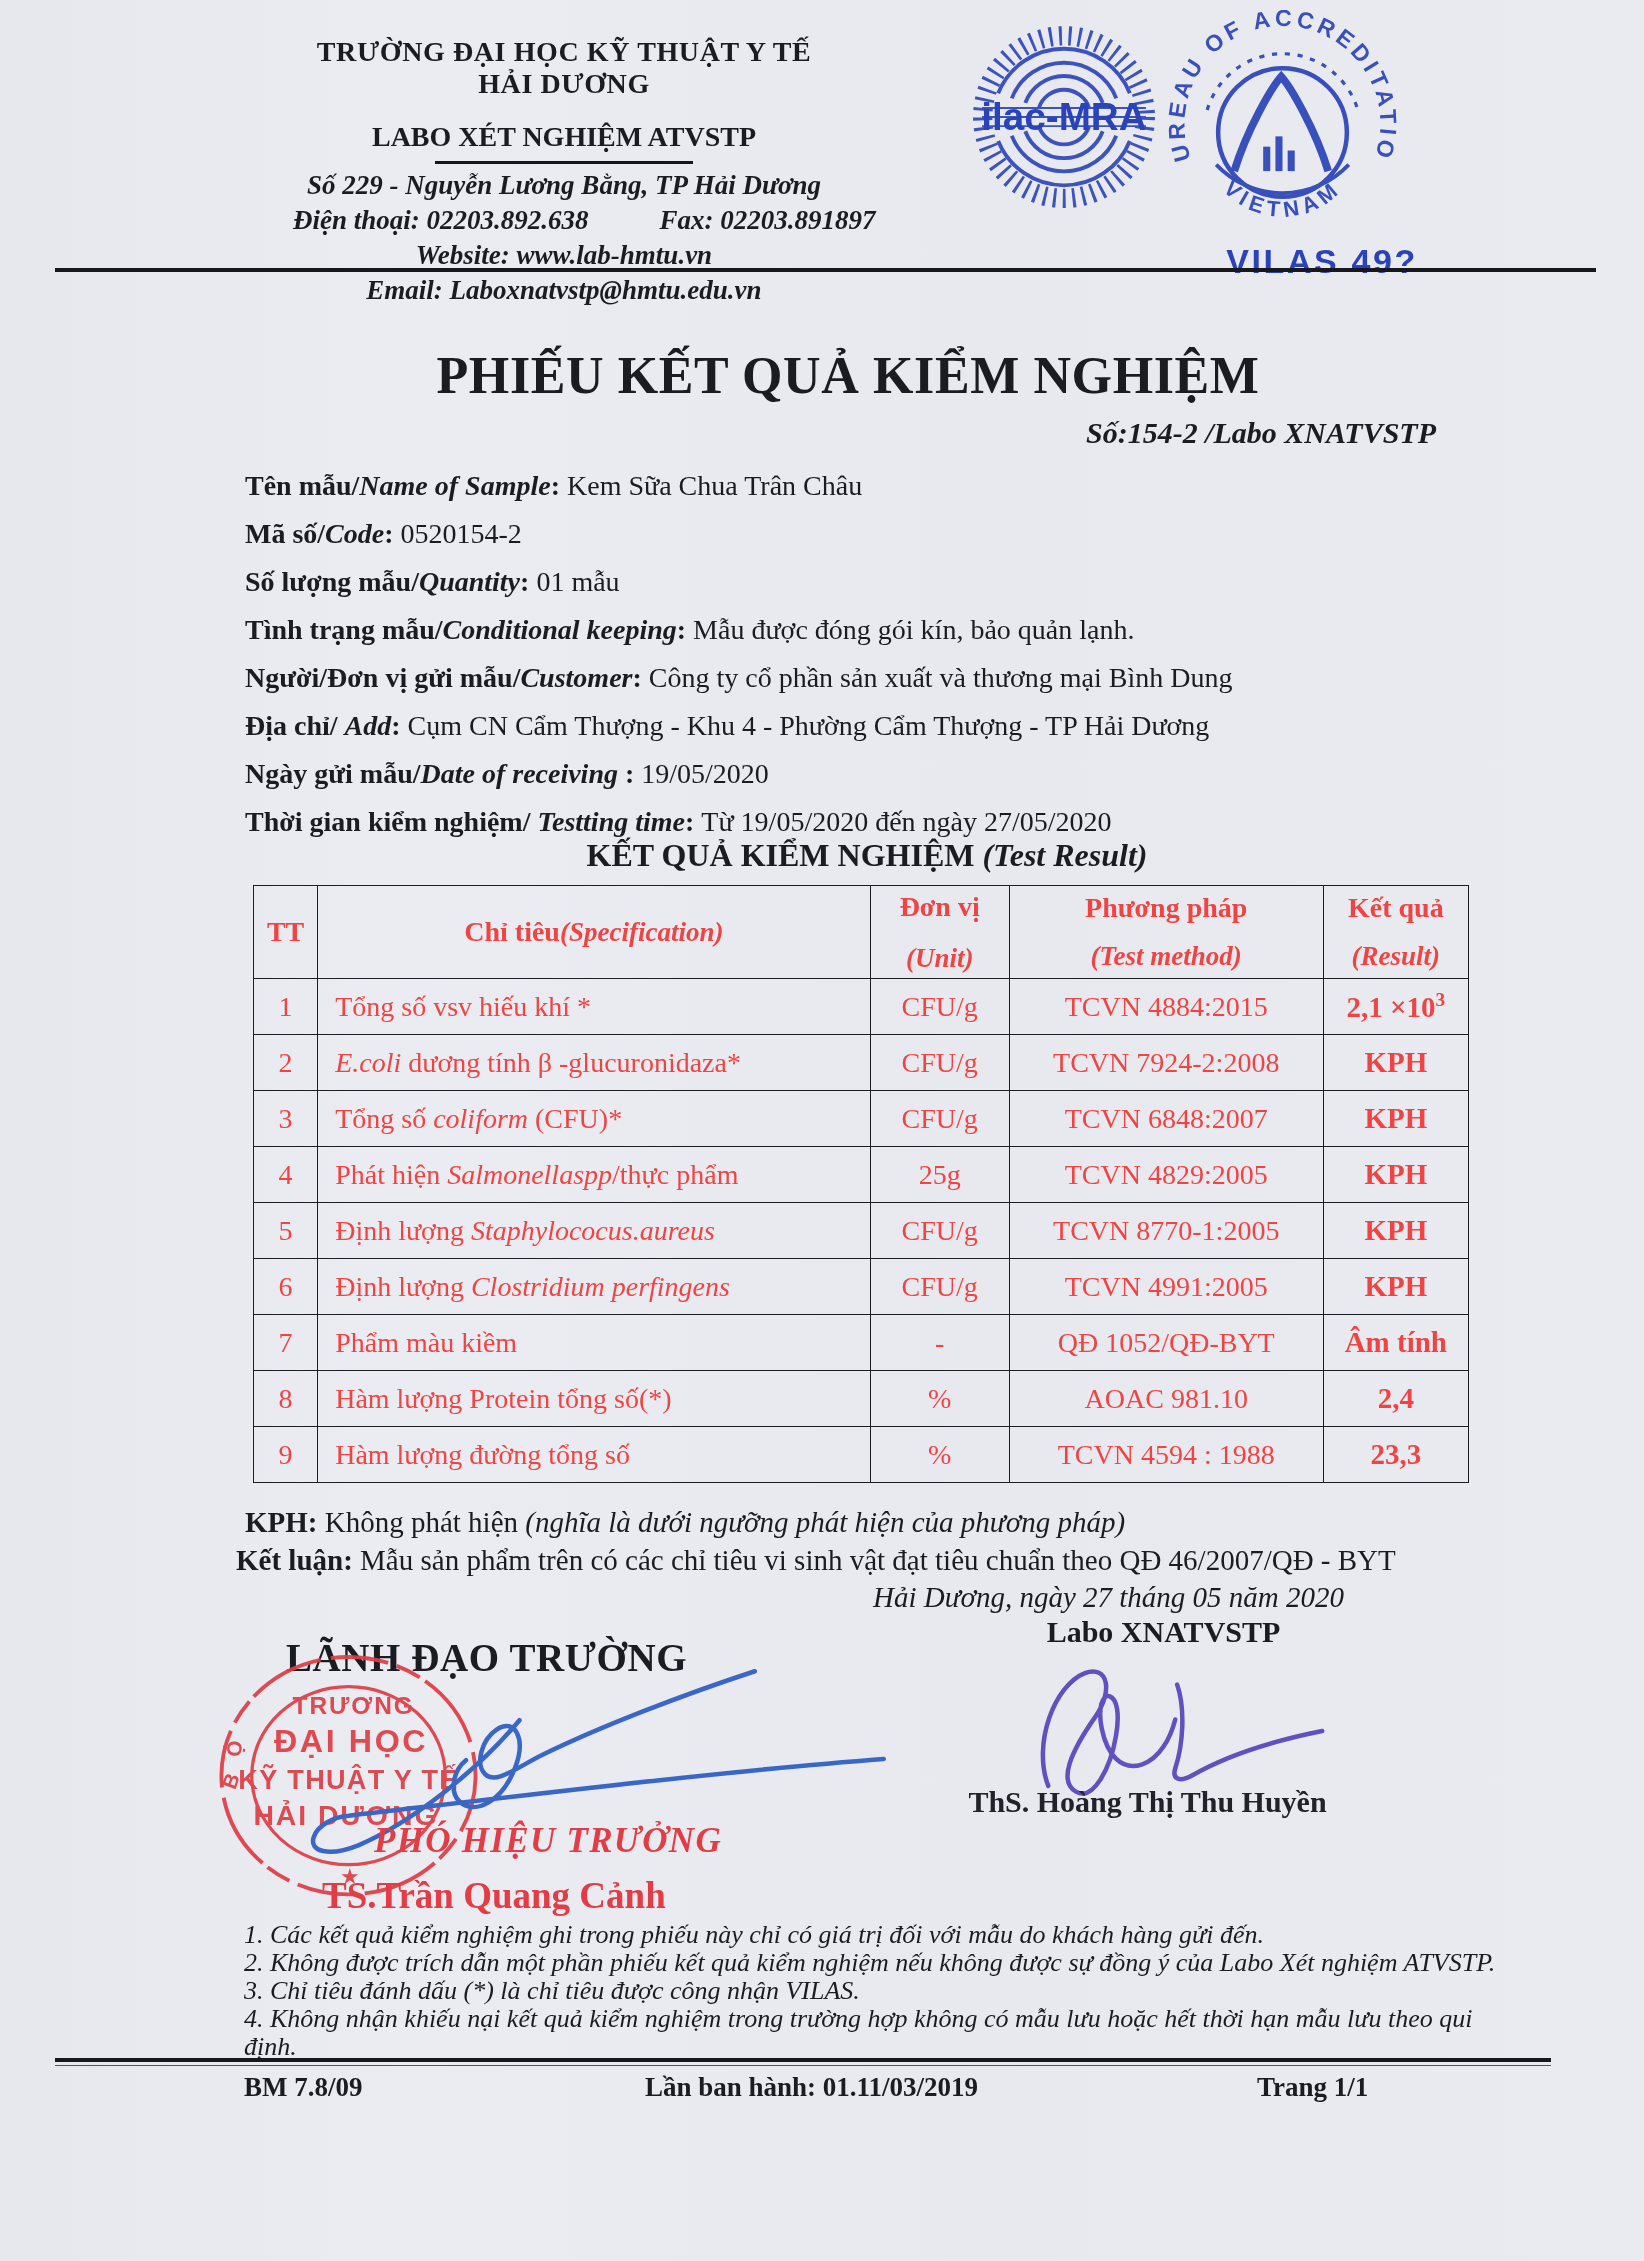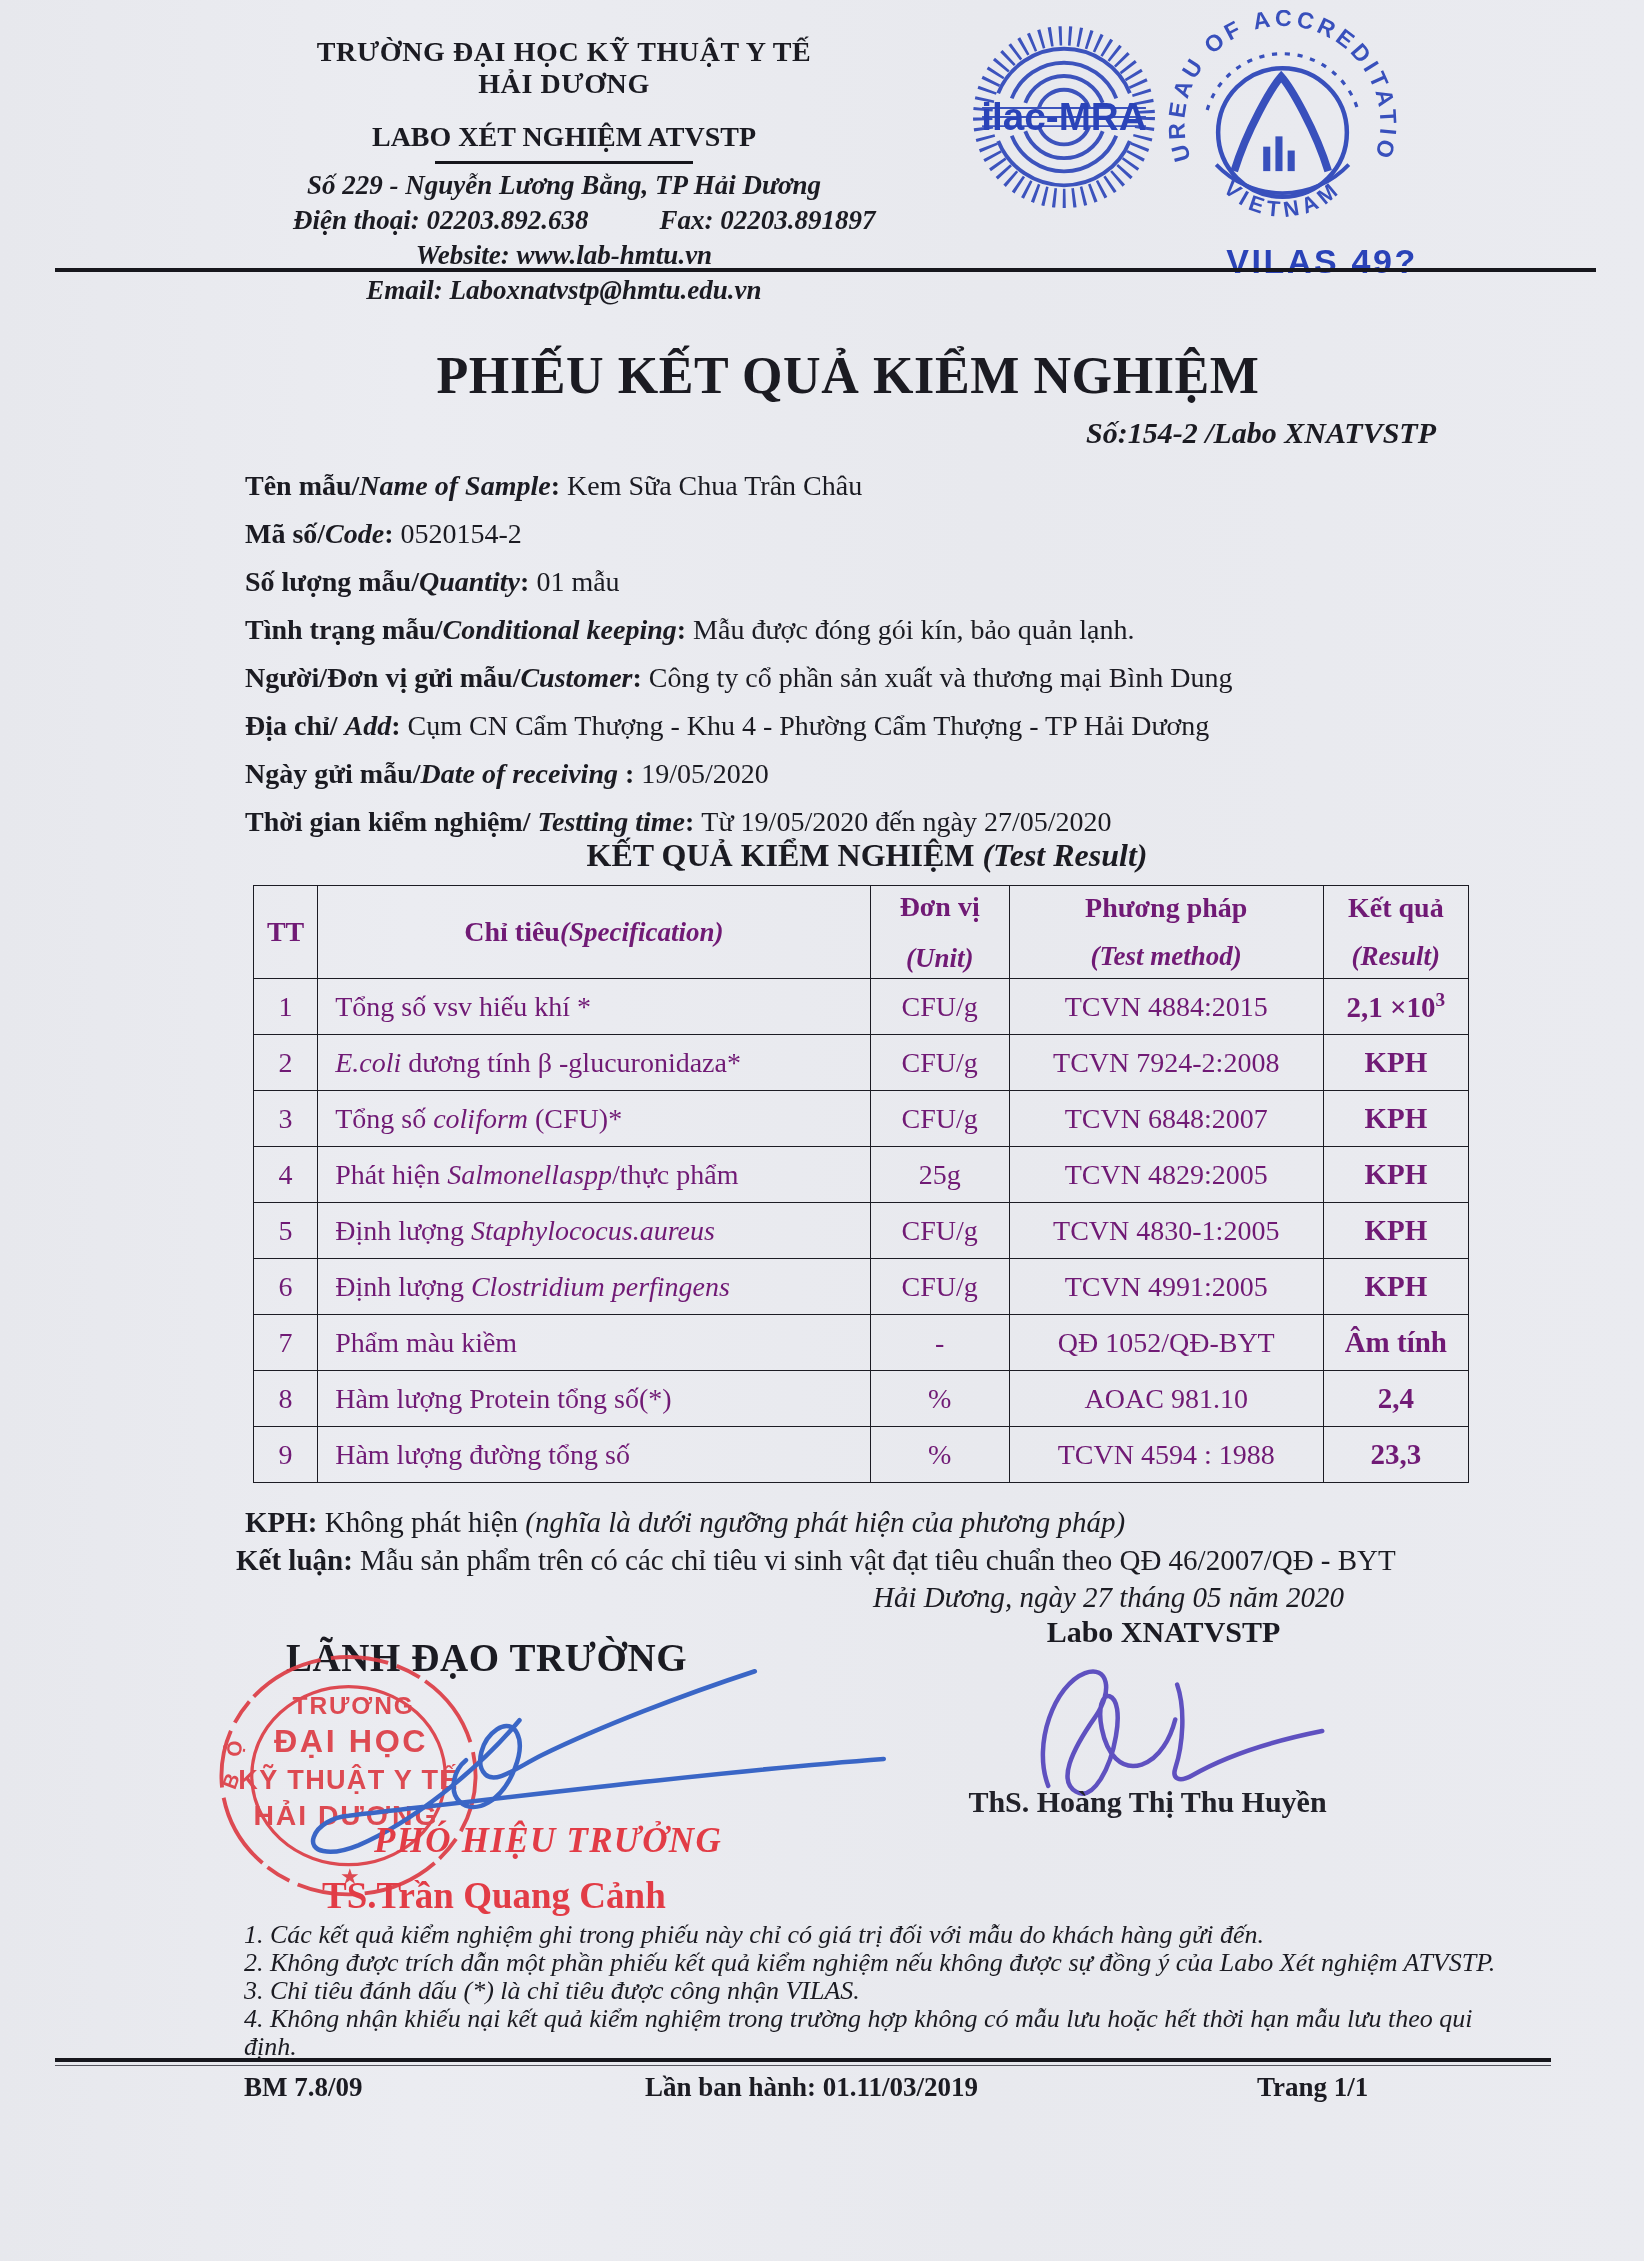--- a/index.html
+++ b/index.html
@@ -35,21 +35,21 @@
   .info-line{line-height:48px;white-space:nowrap;}
   .info-line b{font-weight:bold;}
   .info-line .it{font-style:italic;}
 
   
   #section-title{left:0;top:837px;width:1644px;text-align:center;text-indent:90px;
     font-size:32px;font-weight:bold;white-space:nowrap;}
 
   
   #result-table{position:absolute;left:253px;top:885px;width:1216px;border-collapse:collapse;table-layout:fixed;
-    font-size:28px;color:#701a75;}
+    font-size:28px;color:#ef4444;}
   #result-table th,#result-table td{border:1.9px solid #1c1c24;padding:0;vertical-align:middle;overflow:hidden;}
   #result-table th{height:92px;font-weight:bold;}
   #result-table td{height:55px;text-align:center;}
   #result-table td.spec{text-align:left;padding-left:17px;}
   #result-table .hdr-en{font-size:27px;font-style:italic;font-weight:bold;}
   #result-table .gap-s{margin-top:20px;}
   #result-table .gap-m{margin-top:17px;}
   td.result{font-weight:bold;font-size:29px;}
   td.result sup{font-size:19.3px;}
 
@@ -210,21 +210,21 @@
         <td>4</td>
         <td class="spec"><span>Phát hiện </span><i>Salmonellaspp</i><span>/thực phẩm</span></td>
         <td>25g</td>
         <td>TCVN 4829:2005</td>
         <td class="result"><span>KPH</span></td>
       </tr>
       <tr>
         <td>5</td>
         <td class="spec"><span>Định lượng </span><i>Staphylococus.aureus</i></td>
         <td>CFU/g</td>
-        <td>TCVN 4830-1:2005</td>
+        <td>TCVN 8770-1:2005</td>
         <td class="result"><span>KPH</span></td>
       </tr>
       <tr>
         <td>6</td>
         <td class="spec"><span>Định lượng </span><i>Clostridium perfingens</i></td>
         <td>CFU/g</td>
         <td>TCVN 4991:2005</td>
         <td class="result"><span>KPH</span></td>
       </tr>
       <tr>

